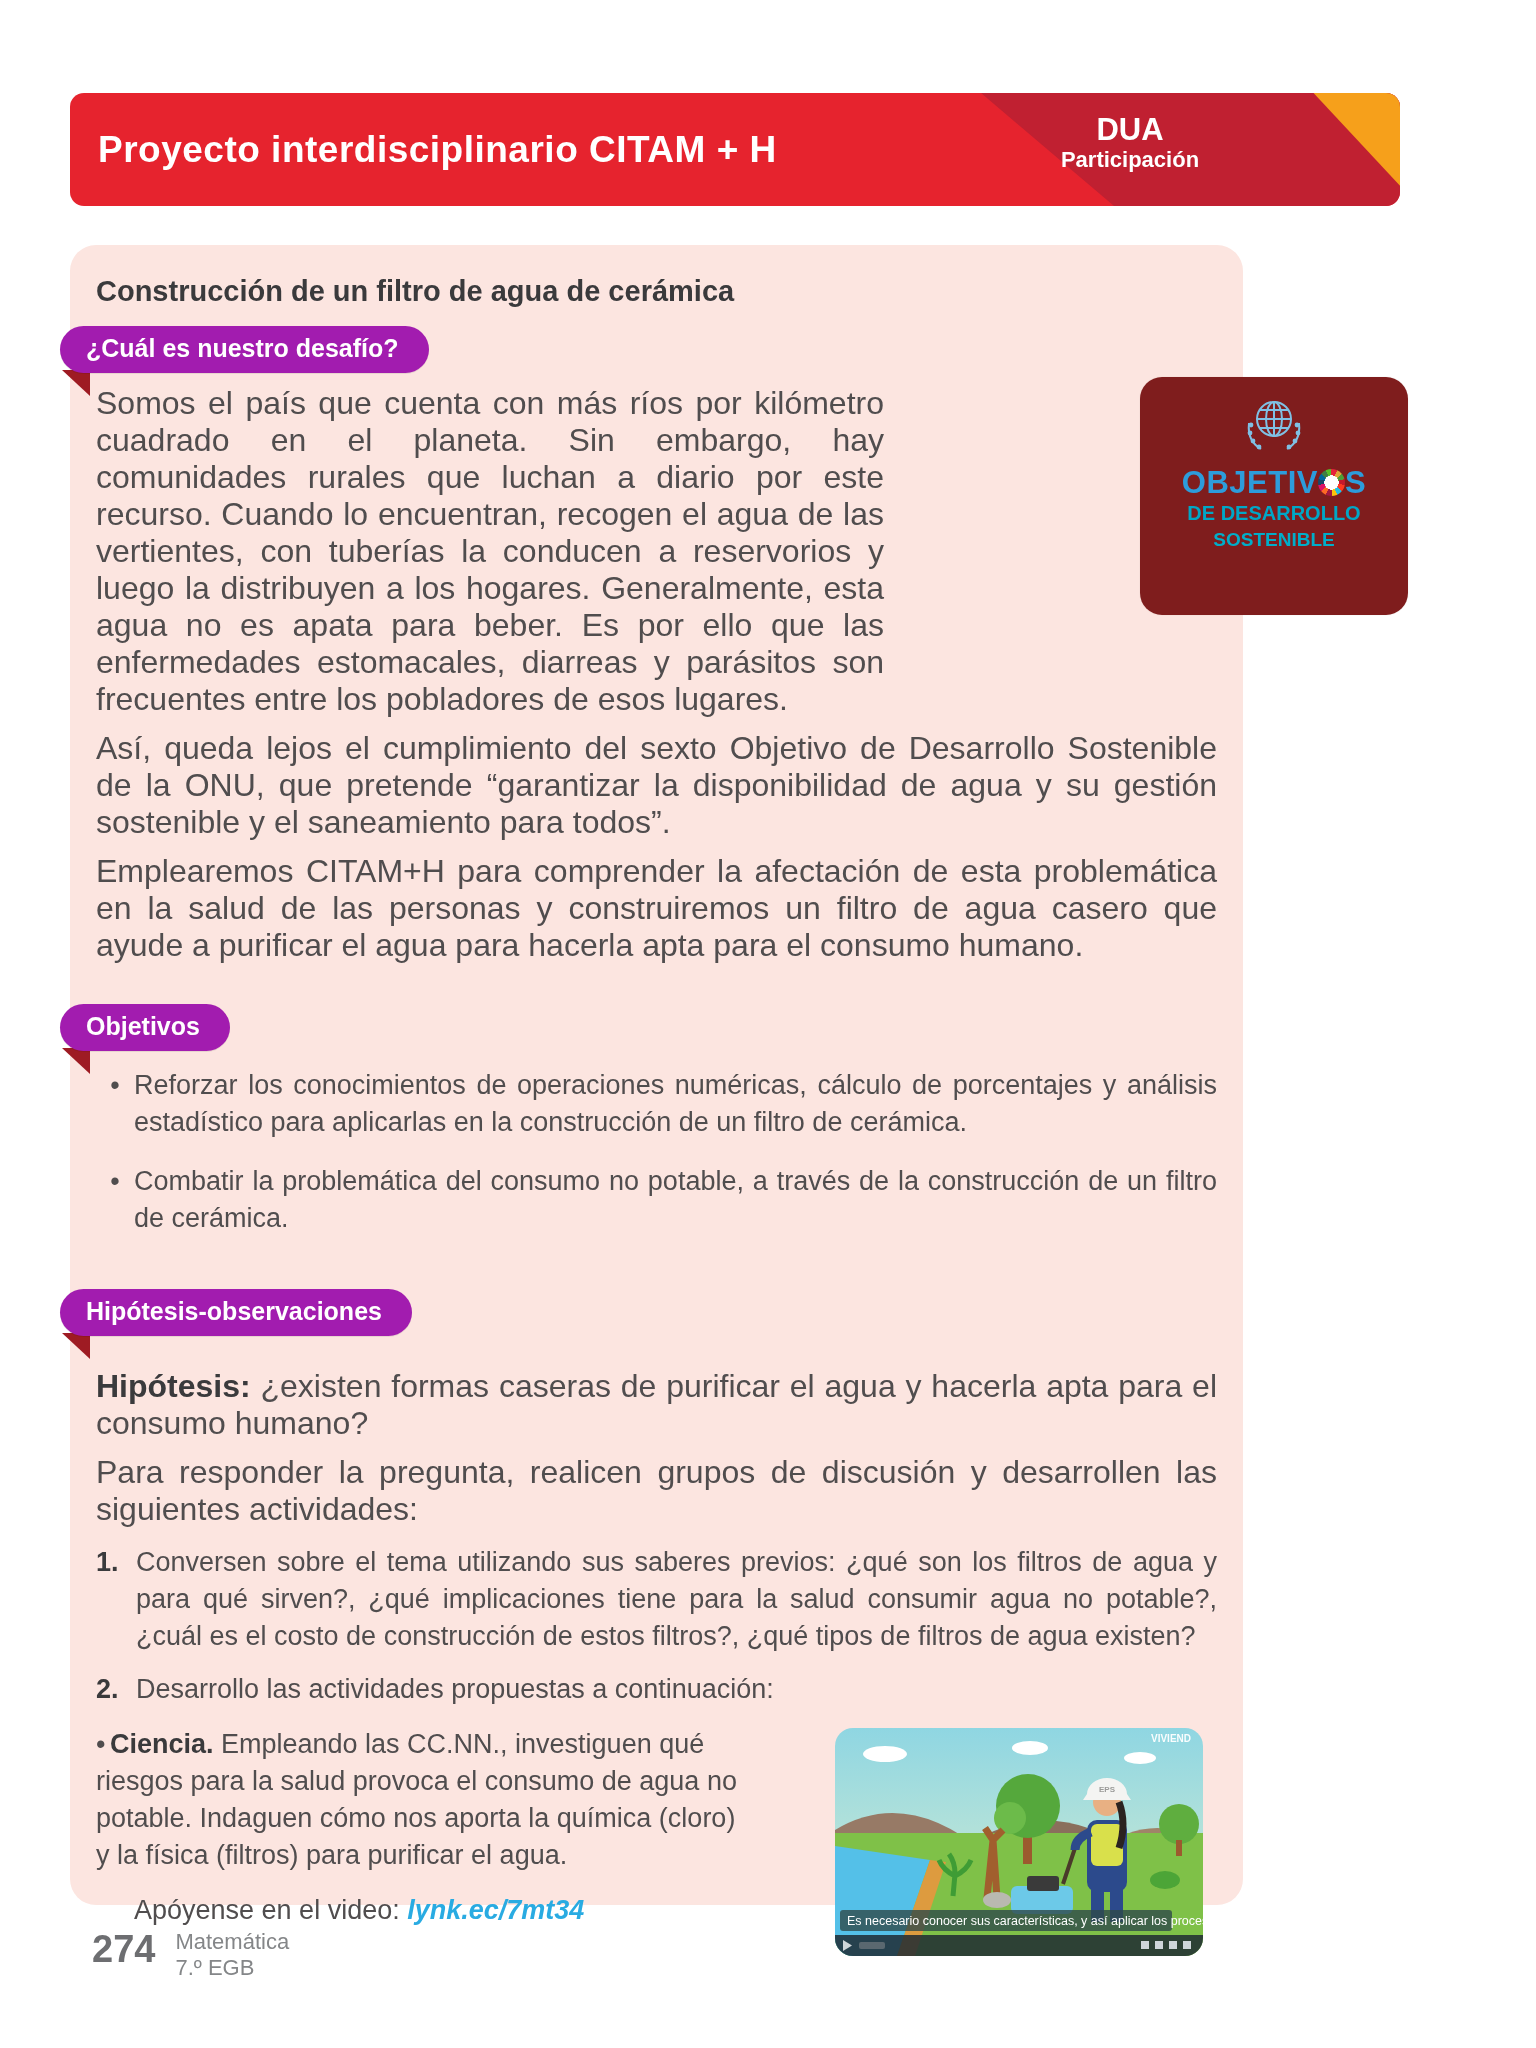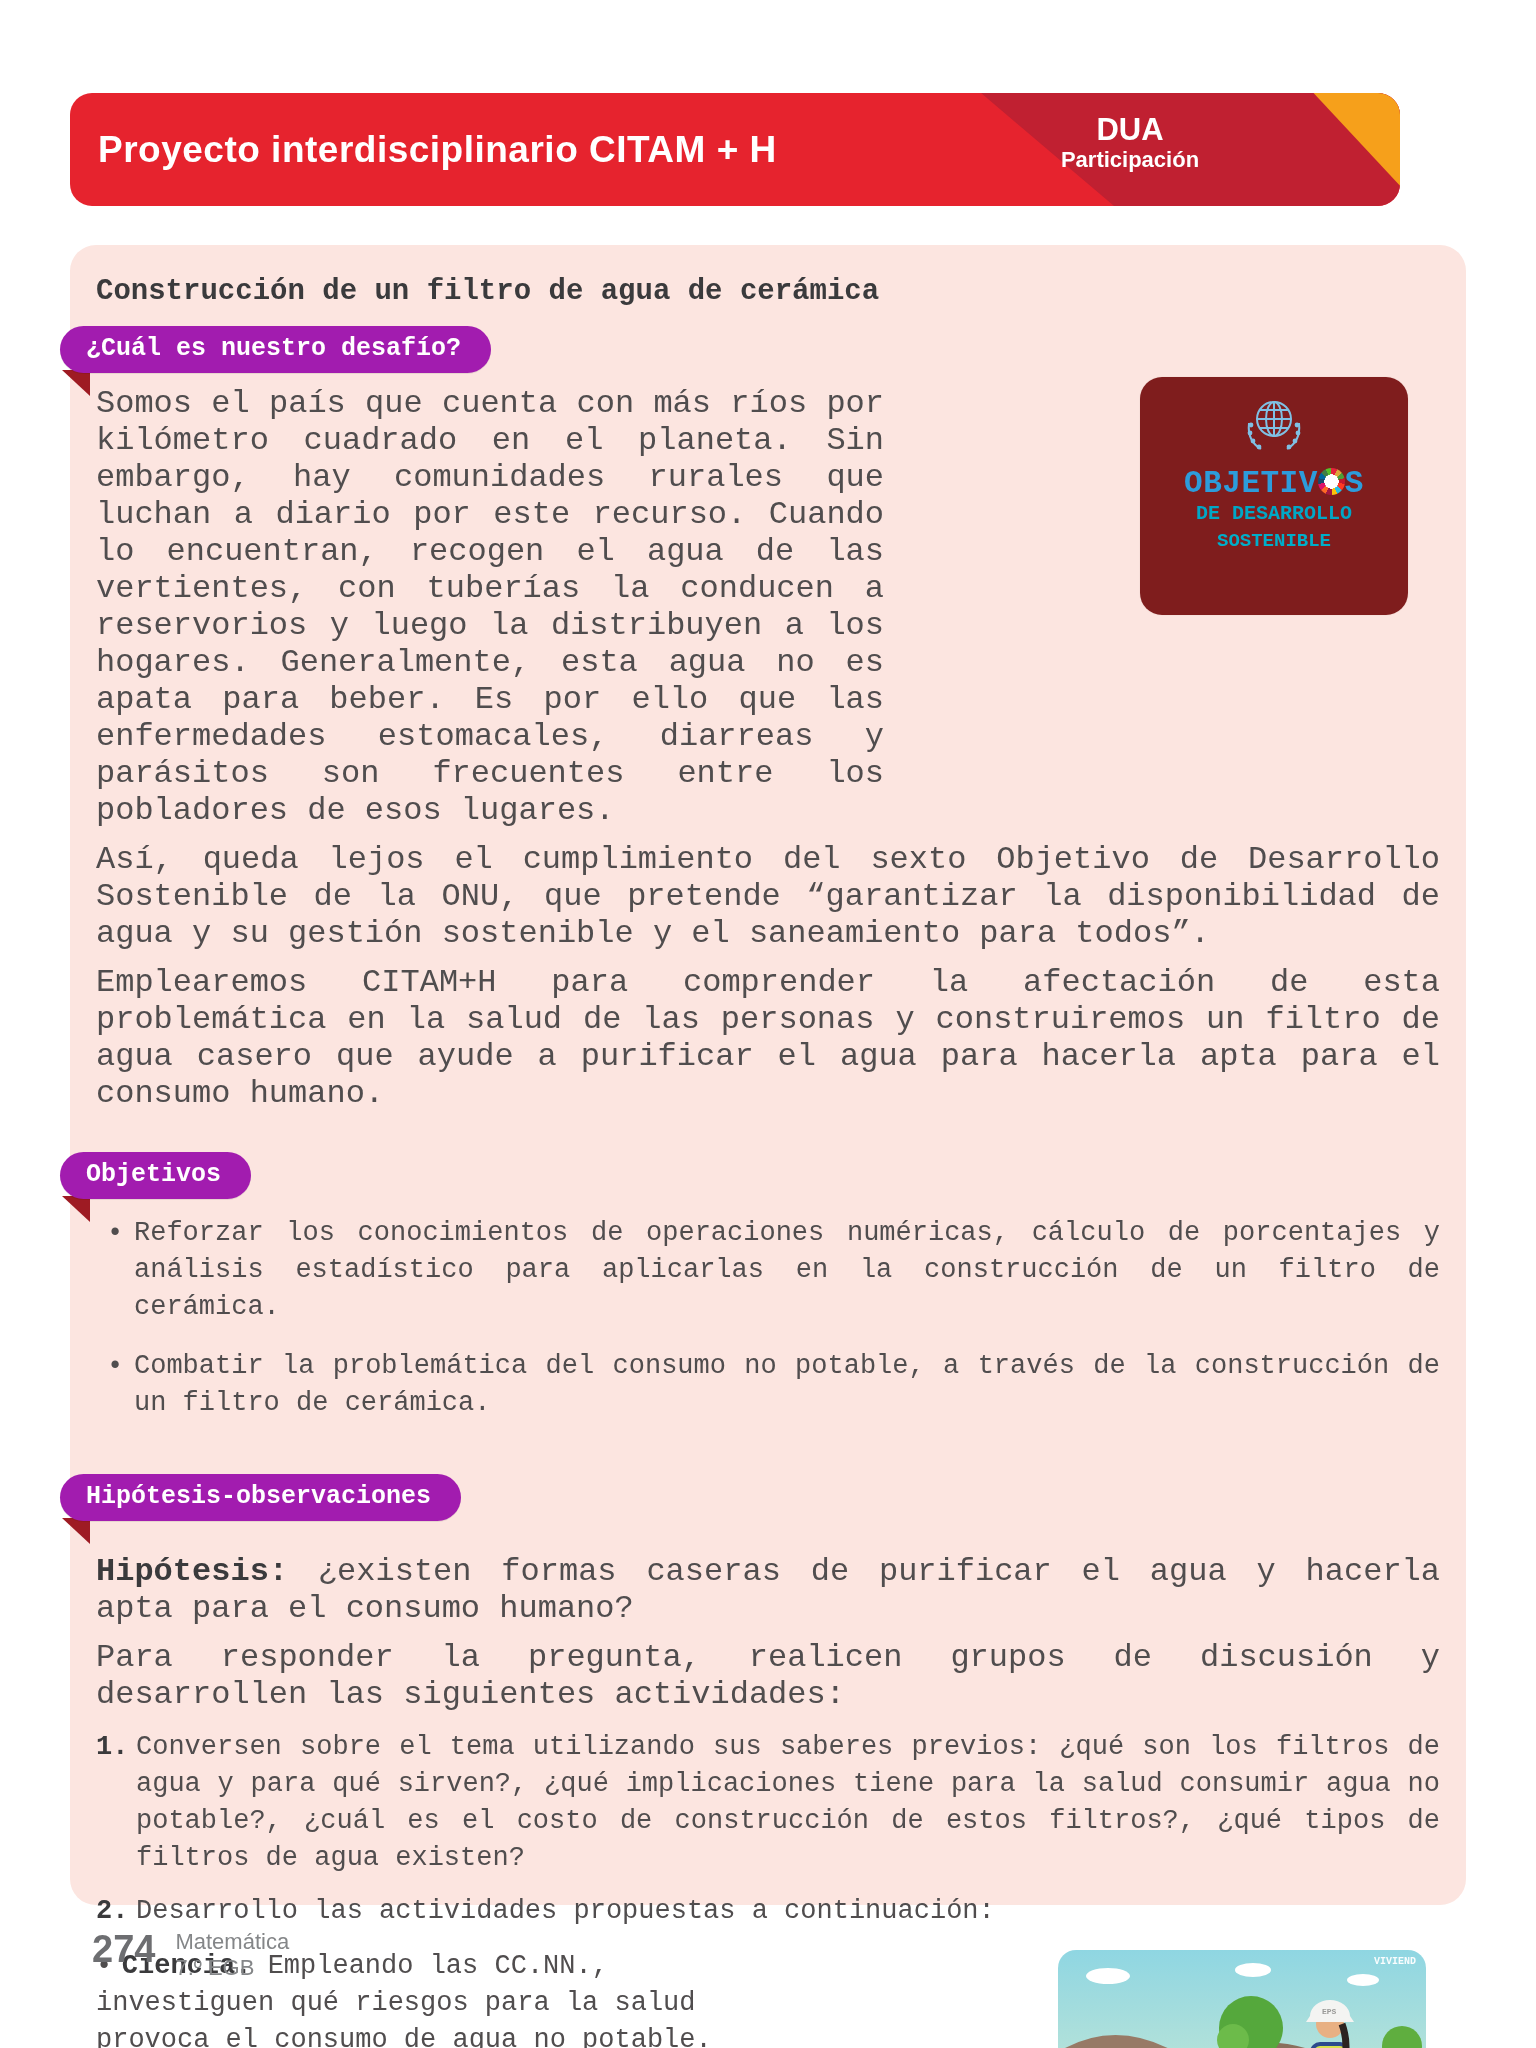--- a/index.html
+++ b/index.html
@@ -3,43 +3,43 @@
 <meta charset="utf-8">
 <style>
   html,body{margin:0;padding:0;}
   body{
     width:1536px;height:2048px;position:relative;background:#ffffff;
     font-family:"Liberation Sans", sans-serif;color:#504d4e;overflow:hidden;
   }
   
   .banner{
     position:absolute;left:70px;top:93px;width:1330px;height:113px;
-    background:#e6232e;border-radius:22px;overflow:hidden;
+    background:#e6232e;border-radius:14px;overflow:hidden;
   }
   .banner-dark{
     position:absolute;inset:0;background:#c02031;
     clip-path:polygon(68.5% 0,100% 0,100% 100%,78.5% 100%);
   }
   .banner-orange{
     position:absolute;inset:0;background:#f6a01b;
     clip-path:polygon(93.5% 0,100% 0,100% 82%);
   }
   .banner-title{
     position:absolute;left:28px;top:0;height:100%;display:flex;align-items:center;
     color:#ffffff;font-size:37px;font-weight:600;letter-spacing:.5px;
   }
   .dua{
     position:absolute;right:130px;top:20px;width:280px;text-align:center;color:#fff;
   }
   .dua-top{font-size:31px;font-weight:700;line-height:34px;}
   .dua-bottom{font-size:22px;font-weight:700;line-height:26px;}
   
   .panel{
-    position:absolute;left:70px;top:245px;width:1396px;height:1660px;
-    background:#fce5e0;border-radius:26px;padding:0;box-sizing:border-box;font-family:Liberation Mono, monospace;
+    position:absolute;left:70px;top:245px;width:1173px;height:1660px;
+    background:#fce5e0;border-radius:26px;padding:0;box-sizing:border-box;
   }
   .panel-inner{padding:26px 26px 0 26px;position:relative;}
   .page-title{font-size:29px;font-weight:700;color:#3a3a3c;margin:4px 0 0 0;}
   
   .badge-wrap{position:relative;display:inline-block;margin-left:-36px;margin-top:18px;z-index:2;}
   .badge{
     display:inline-block;background:#a21caf;color:#fff;font-weight:700;font-size:25px;
     padding:8px 30px 10px 26px;border-radius:26px;position:relative;z-index:2;
     box-shadow:0 1px 0 rgba(0,0,0,.08);
   }

